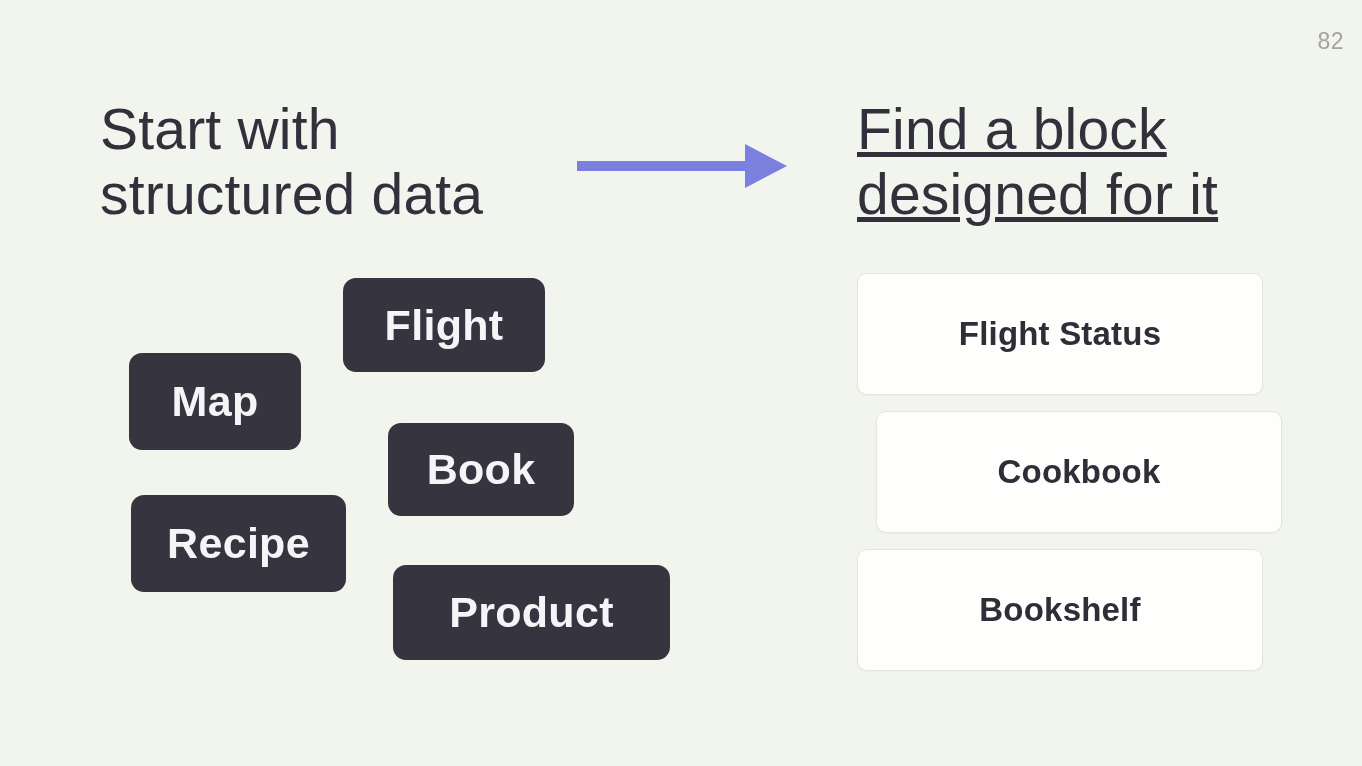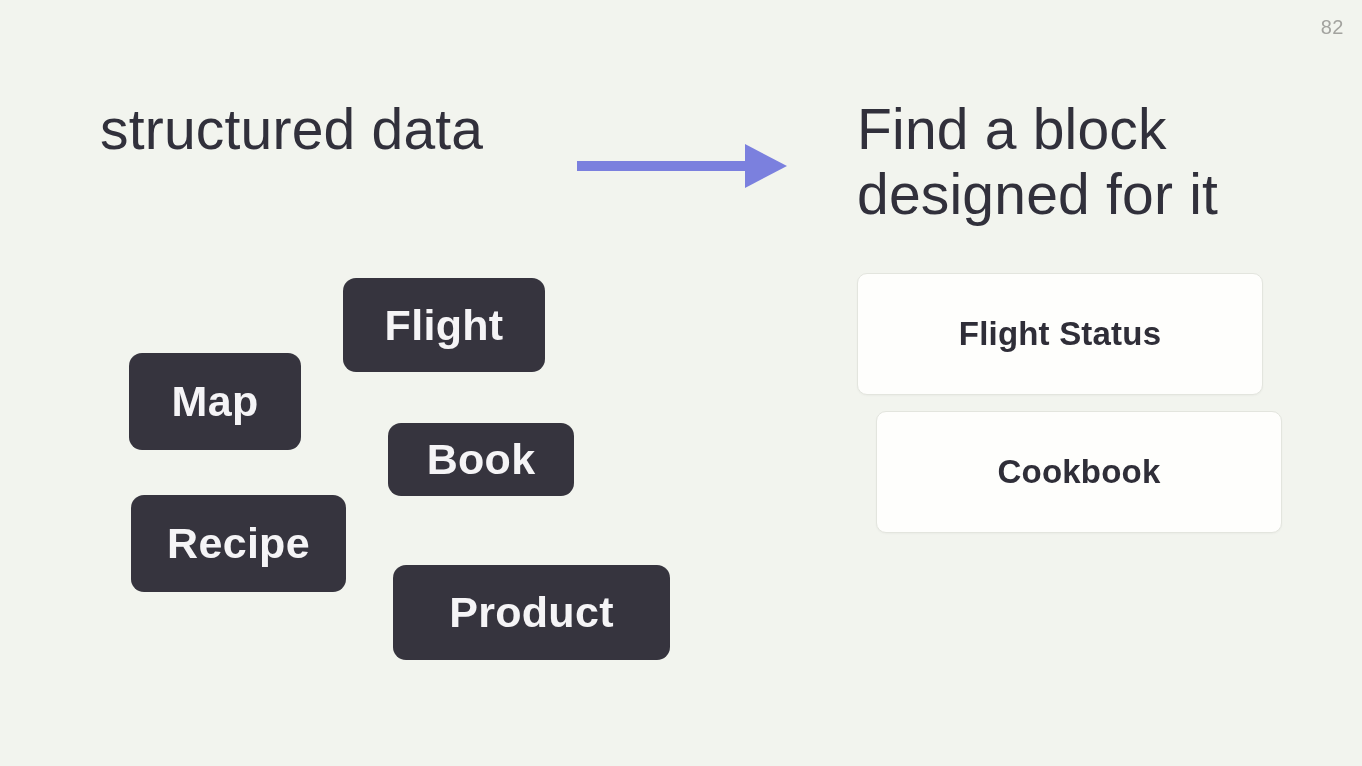--- a/index.html
+++ b/index.html
@@ -20,38 +20,38 @@
   .slide {
     position: relative;
     width: 1362px;
     height: 766px;
     background: var(--background);
     overflow: hidden;
   }
 
   .page-number {
     position: absolute;
-    top: 16px;
+    top: 28px;
     right: 18px;
-    font-size: 20px;
+    font-size: 23px;
     color: var(--page-number);
     letter-spacing: 0.5px;
   }
 
   .heading {
     position: absolute;
     font-size: 57px;
     line-height: 65px;
     font-weight: 400;
     color: var(--heading-text);
     letter-spacing: 0.2px;
   }
   .heading .line { display: block; }
   .heading-left  { left: 100px; top: 97px; }
-  .heading-right { left: 857px; top: 97px; }
+  .heading-right { left: 857px; top: 97px; text-decoration: underline; }
 
   .arrow {
     position: absolute;
     left: 576px;
     top: 138px;
     width: 212px;
     height: 56px;
     color: var(--arrow);
   }
 
@@ -63,21 +63,21 @@
     background: var(--chip-bg);
     color: var(--chip-text);
     border-radius: 13px;
     font-size: 43px;
     font-weight: 600;
     letter-spacing: 0.3px;
     margin-left: 28px;
   }
   .chip-flight  { left: 315px; top: 278px; width: 202px; height: 94px; }
   .chip-map     { left: 101px; top: 353px; width: 172px; height: 97px; }
-  .chip-book    { left: 360px; top: 423px; width: 186px; height: 73px; }
+  .chip-book    { left: 360px; top: 423px; width: 186px; height: 93px; }
   .chip-recipe  { left: 103px; top: 495px; width: 215px; height: 97px; }
   .chip-product { left: 365px; top: 565px; width: 277px; height: 95px; }
 
   .card {
     position: absolute;
     left: 857px;
     width: 406px;
     height: 122px;
     display: flex;
     align-items: center;
@@ -97,20 +97,21 @@
   .card-3 { top: 549px; }
 </style>
 </head>
 <body>
 
 <div class="slide">
 
   <div class="page-number">82</div>
 
   <h1 class="heading heading-left">
+    <span class="line">Start with</span>
     <span class="line">structured data</span>
   </h1>
 
   <svg class="arrow" viewBox="0 0 212 56" xmlns="http://www.w3.org/2000/svg" aria-hidden="true">
     <rect x="1" y="23" width="174" height="10" fill="currentColor"></rect>
     <polygon points="169,6 211,28 169,50" fill="currentColor"></polygon>
   </svg>
 
   <h1 class="heading heading-right">
     <span class="line">Find a block</span>
@@ -124,14 +125,15 @@
   <div class="chip chip-book">Book</div>
 
   <div class="chip chip-recipe">Recipe</div>
 
   <div class="chip chip-product">Product</div>
 
   <div class="card card-1">Flight Status</div>
 
   <div class="card card-2">Cookbook</div>
 
+  <div class="card card-3">Bookshelf</div>
 
 </div>
 
 </body></html>

